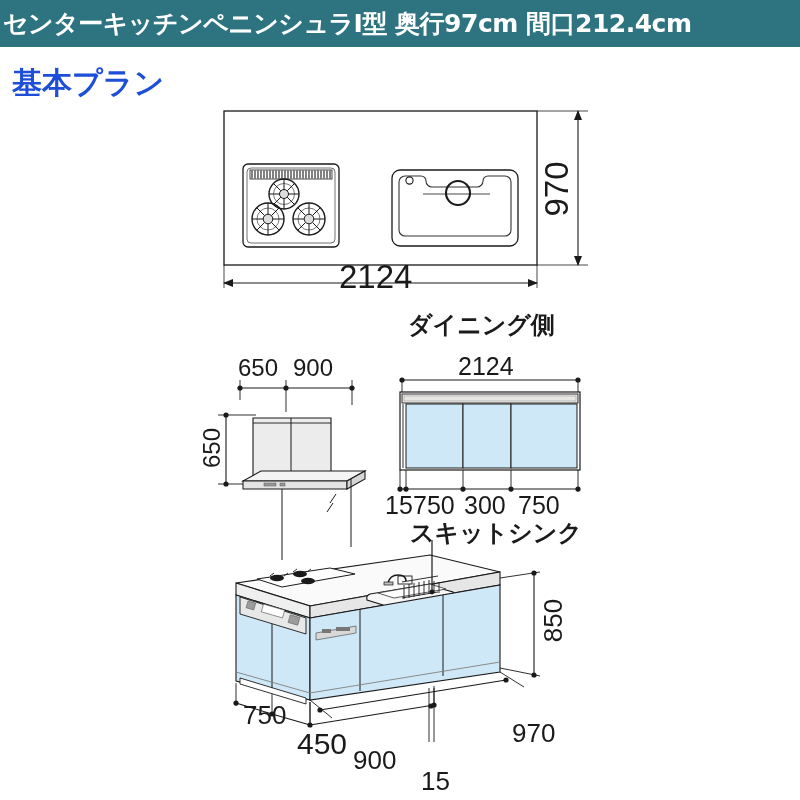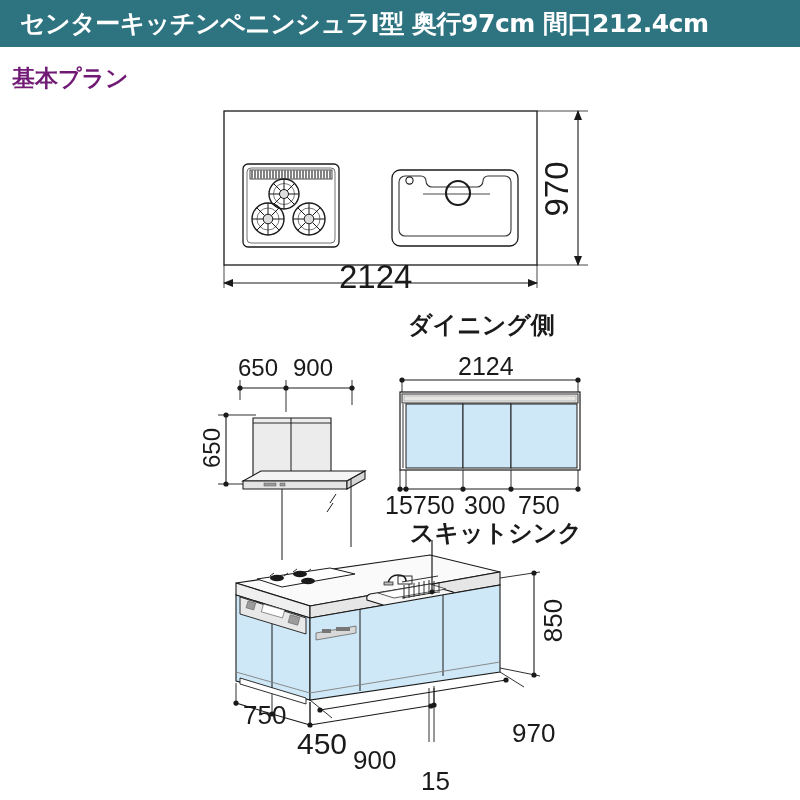--- a/index.html
+++ b/index.html
@@ -14,27 +14,27 @@
   .titlebar{
     position:absolute;left:0;top:0;width:800px;height:47px;
     background:#2d7480;
     display:flex;align-items:center;
   }
   .titlebar-text{
     color:#ffffff;
     font-size:25px;
     font-weight:bold;
     letter-spacing:-0.5px;
-    padding-left:20px;
+    padding-left:3px;
     white-space:nowrap;
     font-family:"DejaVu Sans","Liberation Sans",sans-serif;
   }
   .subtitle{
     position:absolute;left:12px;top:63px;
-    font-size:23px;font-weight:bold;color:#701a75;
+    font-size:30px;font-weight:bold;color:#1d4ed8;
     font-family:"DejaVu Sans","Liberation Sans",sans-serif;
     letter-spacing:0px;
   }
   
   #canvas{position:absolute;left:0;top:0;width:800px;height:800px;}
   .dimtext{
     position:absolute;
     font-family:"Liberation Sans","DejaVu Sans",sans-serif;
     color:#1a1a1a;
     white-space:nowrap;

